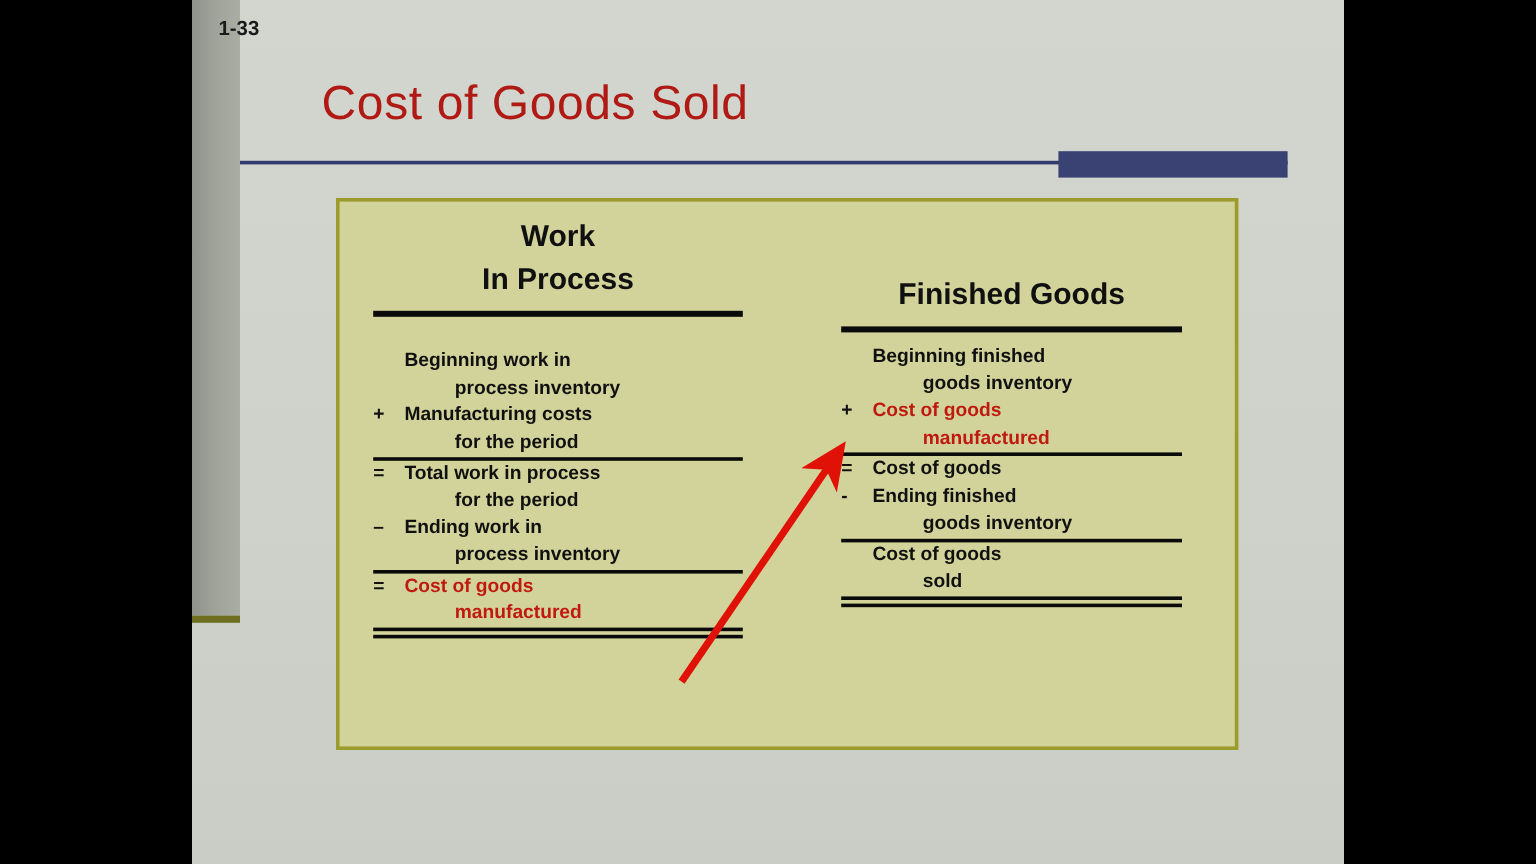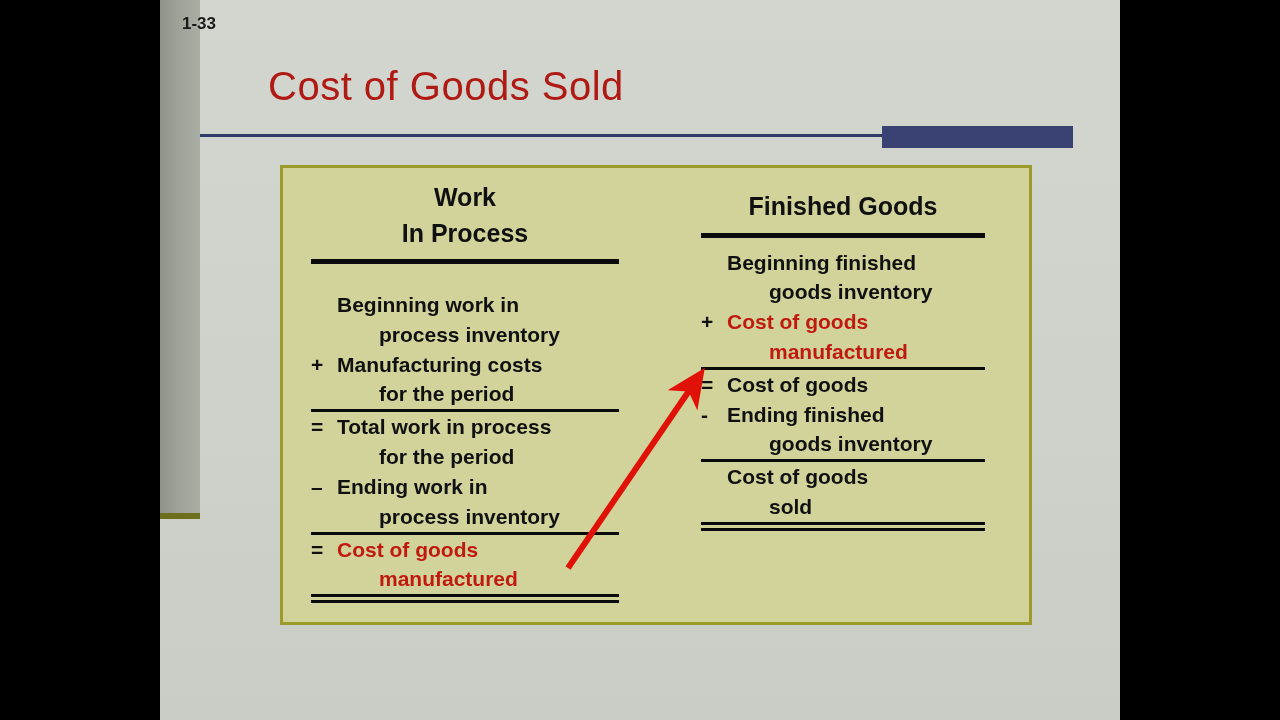--- a/index.html
+++ b/index.html
@@ -119,21 +119,21 @@
   
   .col-head {
     text-align: center;
     font-size: 25px;
     font-weight: bold;
     color: #101010;
     line-height: 1.42;
     white-space: pre-line;
   }
   .col-left  .col-head { margin-top: 12px; }
-  .col-right .col-head { margin-top: 21px; }
+  .col-right .col-head { margin-top: 60px; }
 
   .rule {
     background: #0a0a0a;
     margin: 0 auto;
   }
   .rule-head  { height: 5px; margin-top: 8px; }
   .rule-thin  { height: 3px; }
   .rule-double {
     height: 3px;
     position: relative;
@@ -145,21 +145,21 @@
     top: 6px;
     height: 3px;
     background: #0a0a0a;
   }
 
   
   .items { position: relative; }
   .item {
     position: relative;
     padding-left: 26px;
-    font-size: 21px;
+    font-size: 16px;
     font-weight: bold;
     color: #101010;
     line-height: 1.42;
   }
   .item .op {
     position: absolute;
     left: 0;
     top: 0;
     width: 20px;
     text-align: left;

